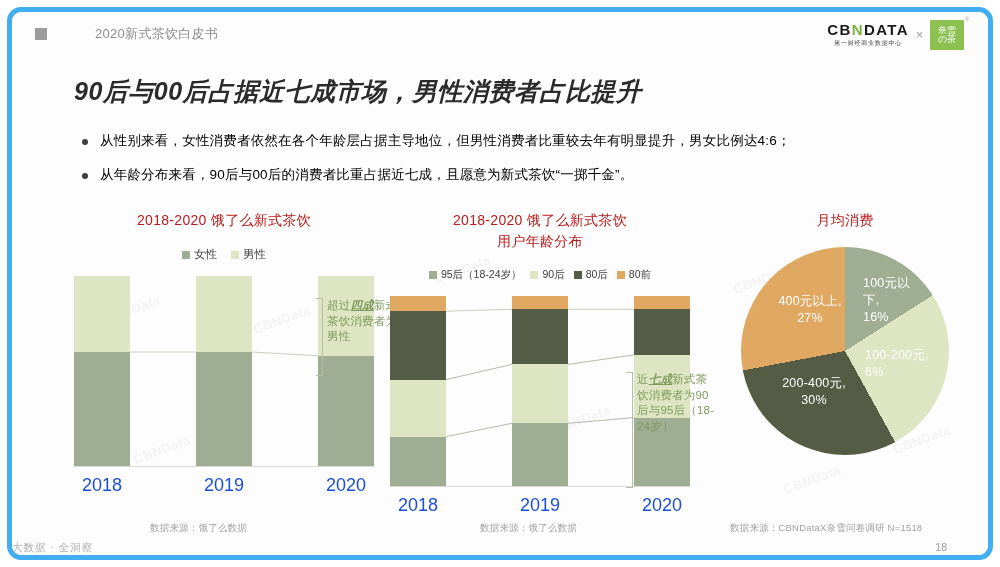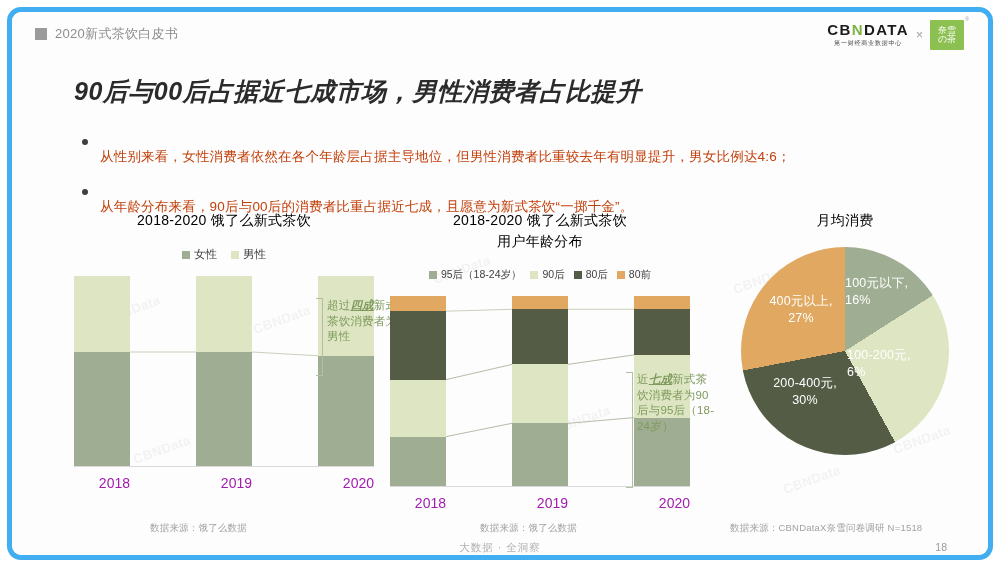--- a/index.html
+++ b/index.html
@@ -28,21 +28,21 @@
     position: absolute; left: 0; top: 0; width: 100%; height: 45px;
   }
   .hdr-left {
     position: absolute; left: 23px; top: 13px;
     display: flex; align-items: center; gap: 8px;
   }
   .hdr-square {
     width: 12px; height: 12px; background: #9b9b9b;
   }
   .hdr-title {
-    font-size: 13px; color: #8d8d8d; letter-spacing: .3px;
+    font-size: 13px; color: #8d8d8d; letter-spacing: .3px; margin-left: 40px;
   }
   .hdr-right {
     position: absolute; right: 24px; top: 8px;
     display: flex; align-items: center; gap: 7px;
   }
   .cbn-wrap { text-align: center; }
   .cbn-name {
     font-size: 15px; font-weight: bold; color: #1a1a1a;
     letter-spacing: 1.4px; line-height: 1.05;
   }
@@ -70,31 +70,31 @@
     font-style: italic;
   }
 
   
   .bullets { position: absolute; left: 70px; top: 120px; width: 880px; }
   .bullet { display: flex; align-items: flex-start; margin-bottom: 16px; }
   .dot {
     width: 6px; height: 6px; border-radius: 50%;
     background: #3f3f3f; margin-top: 7px; margin-right: 12px; flex: 0 0 auto;
   }
-  .btxt { font-size: 13.5px; color: #c2410c; line-height: 1.3; letter-spacing: .2px; margin-top: 16px; }
+  .btxt { font-size: 13.5px; color: #000000; line-height: 1.3; letter-spacing: .2px; }
 
   
   .panels { position: absolute; left: 0; top: 198px; width: 100%; height: 330px; }
   .panel { position: absolute; top: 0; }
   .p1 { left: 62px;  width: 300px; }
   .p2 { left: 378px; width: 300px; }
   .p3 { left: 688px; width: 290px; }
 
   .ctitle {
-    text-align: center; font-size: 14px; color: #000000;
+    text-align: center; font-size: 14px; color: #b91c1c;
     line-height: 1.5; letter-spacing: .3px;
   }
 
   
   .legend {
     display: flex; justify-content: center; align-items: center;
     gap: 14px; margin-top: 16px; flex-wrap: nowrap;
   }
   .legend.small { gap: 9px; }
   .lg-item { display: flex; align-items: center; gap: 4px; }
@@ -105,21 +105,21 @@
   
   .barchart { position: relative; margin-top: 14px; height: 190px; }
   .bars { position: absolute; inset: 0; display: flex; justify-content: space-between; }
   .barcol { width: 56px; height: 100%; display: flex; flex-direction: column; }
   .seg { width: 100%; }
   .axis {
     position: absolute; left: 0; right: 0; bottom: -1px;
     height: 1px; background: #d9d9d9;
   }
   .xlabels { display: flex; justify-content: space-between; margin-top: 9px; }
-  .xlab { width: 56px; text-align: right; font-size: 14px; color: #a21caf; }
+  .xlab { width: 56px; text-align: center; font-size: 18px; color: #1d4ed8; }
   .connector { position: absolute; inset: 0; pointer-events: none; }
 
   
   .anno {
     position: absolute; display: flex; align-items: flex-start; gap: 4px;
   }
   .bracket {
     border: 1.6px solid #b6bda2; border-left: none;
     width: 7px; flex: 0 0 auto;
   }
@@ -140,40 +140,40 @@
     width: 208px; height: 208px; border-radius: 50%;
     background: conic-gradient(
       #9fae92 0deg 57.6deg,
       #dde5c2 57.6deg 151.2deg,
       #545c45 151.2deg 259.2deg,
       #e0a860 259.2deg 360deg
     );
   }
   .pie-lbl {
     position: absolute; color: #ffffff; font-size: 12.5px;
-    line-height: 1.35; text-align: center; letter-spacing: .2px;
+    line-height: 1.35; text-align: center; letter-spacing: .2px; padding-left: 18px;
   }
   .pl-1 { left: 104px; top: 28px; width: 80px; text-align: left; }
   .pl-2 { left: 106px; top: 100px; width: 92px; text-align: left; }
   .pl-3 { left: 14px;  top: 128px; width: 100px; }
   .pl-4 { left: 12px;  top: 46px;  width: 96px; }
 
   
   .src {
     position: absolute; top: 312px; font-size: 9.5px; color: #a2a2a2;
     letter-spacing: .2px; white-space: nowrap;
   }
   .s1 { left: 76px; }
   .s2 { left: 90px; }
   .s3 { left: 30px; }
 
   
   .footer { position: absolute; left: 0; bottom: 14px; width: 100%; }
   .foot-center {
-    position: absolute; left: 0; right: 0; text-align: center;
+    position: absolute; left: 0; right: 0; 
     font-size: 10.5px; color: #b0b0b0; letter-spacing: 1px;
   }
   .foot-page {
     position: absolute; right: 41px; top: 0;
     font-size: 10.5px; color: #9a9a9a;
   }
 
   
   .wm {
     position: absolute; font-size: 13px; color: rgba(150,150,150,.10);

